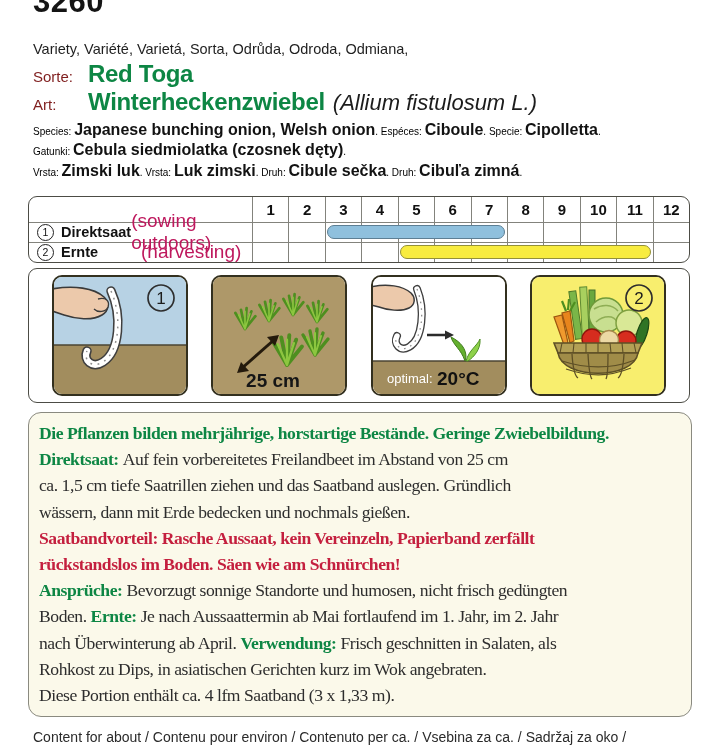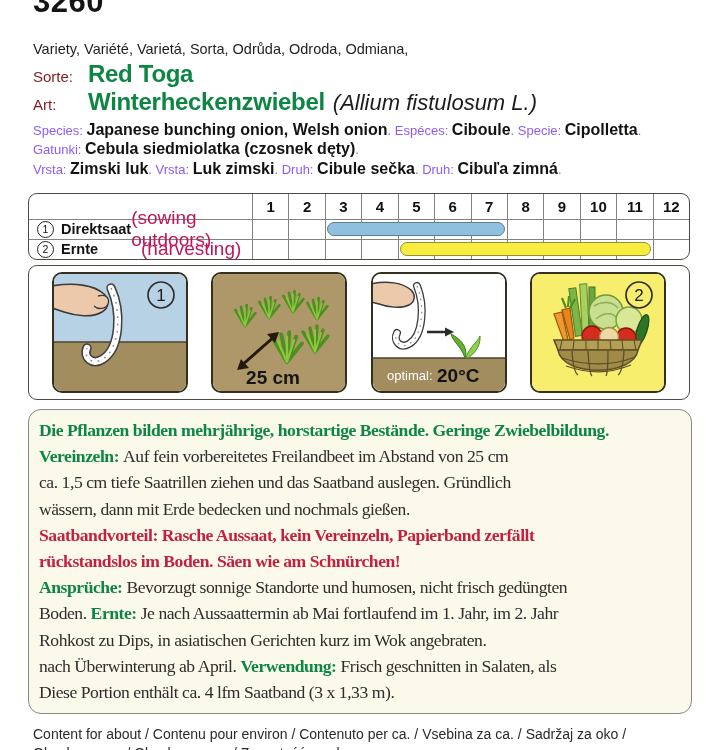--- a/index.html
+++ b/index.html
@@ -10,21 +10,21 @@
   
   .art-number{font-size:31px;font-weight:700;margin:-16px 0 0 33px;letter-spacing:.5px;color:#141414;}
   .variety-line{margin:21px 0 0 33px;font-size:14.5px;color:#1f1f1f;}
   .id-row{display:flex;align-items:baseline;margin:3px 0 0 33px;}
   .id-row.art{margin-top:0;}
   .id-label{width:55px;font-size:15px;color:#7f1d1d;flex:0 0 auto;}
   .id-value{font-size:24px;font-weight:700;color:#0d8644;letter-spacing:-.3px;line-height:28px;}
   .id-latin{font-size:22px;font-style:italic;font-weight:400;color:#1c1c1c;margin-left:8px;}
   .lang-block{margin:5px 0 0 33px;}
   .lang-line{line-height:18.3px;white-space:nowrap;}
-  .seg-sm{font-size:13px;color:#8b5cf6;}
+  .seg-sm{font-size:10px;color:#000000;}
   .seg-b{font-size:16px;font-weight:700;color:#121212;}
   
   .calendar{width:660px;margin:14px 0 0 28px;border:1.6px solid #4c4c45;border-radius:9px;overflow:hidden;background:#fff;}
   .cal-row{display:grid;grid-template-columns:223px repeat(12,1fr);grid-template-rows:100%;}
   .cal-row + .cal-row{border-top:1px solid #83837c;}
   .cal-head{height:25px;}
   .cal-data{height:19px;}
   .cal-cell{grid-row:1;border-left:1px solid #83837c;display:flex;align-items:center;justify-content:center;}
   .cal-month{font-weight:700;font-size:15px;color:#111;}
   .cal-label{grid-row:1;grid-column:1;display:flex;align-items:center;padding-left:8px;font-size:14.5px;}
@@ -241,28 +241,28 @@
       <g>
         <circle cx="107" cy="21" r="13" fill="none" stroke="#2e2e2e" stroke-width="1.7"></circle>
         <text x="107" y="27" text-anchor="middle" font-size="17" fill="#1c1c1c">2</text>
       </g>
     </svg>
   </div>
 </div>
 
 <div class="desc">
     <div class="line"><span class="seg-g">Die Pflanzen bilden mehrjährige, horstartige Bestände. Geringe Zwiebelbildung.</span></div>
-    <div class="line"><span class="seg-g">Vereinzeln: </span><span class="seg-n">Auf fein vorbereitetes Freilandbeet im Abstand von 25 cm</span></div>
+    <div class="line"><span class="seg-g">Direktsaat: </span><span class="seg-n">Auf fein vorbereitetes Freilandbeet im Abstand von 25 cm</span></div>
     <div class="line"><span class="seg-n">ca. 1,5 cm tiefe Saatrillen ziehen und das Saatband auslegen. Gründlich</span></div>
     <div class="line"><span class="seg-n">wässern, dann mit Erde bedecken und nochmals gießen.</span></div>
     <div class="line"><span class="seg-r">Saatbandvorteil: Rasche Aussaat, kein Vereinzeln, Papierband zerfällt</span></div>
     <div class="line"><span class="seg-r">rückstandslos im Boden. Säen wie am Schnürchen!</span></div>
     <div class="line"><span class="seg-g">Ansprüche: </span><span class="seg-n">Bevorzugt sonnige Standorte und humosen, nicht frisch gedüngten</span></div>
     <div class="line"><span class="seg-n">Boden. </span><span class="seg-g">Ernte: </span><span class="seg-n">Je nach Aussaattermin ab Mai fortlaufend im 1. Jahr, im 2. Jahr</span></div>
+    <div class="line"><span class="seg-n">nach Überwinterung ab April. </span><span class="seg-g">Verwendung: </span><span class="seg-n">Frisch geschnitten in Salaten, als</span></div>
     <div class="line"><span class="seg-n">Rohkost zu Dips, in asiatischen Gerichten kurz im Wok angebraten.</span></div>
-    <div class="line"><span class="seg-n">nach Überwinterung ab April. </span><span class="seg-g">Verwendung: </span><span class="seg-n">Frisch geschnitten in Salaten, als</span></div>
     <div class="line"><span class="seg-n">Diese Portion enthält ca. 4 lfm Saatband (3 x 1,33 m).</span></div>
   </div>
 
 <div class="footer">
   <div>Content for about / Contenu pour environ / Contenuto per ca. / Vsebina za ca. / Sadržaj za oko /</div>
   <div>Obsah za cca. / Obsah pre cca. / Zawartość na ok.</div>
 </div>
 
 </body></html>

